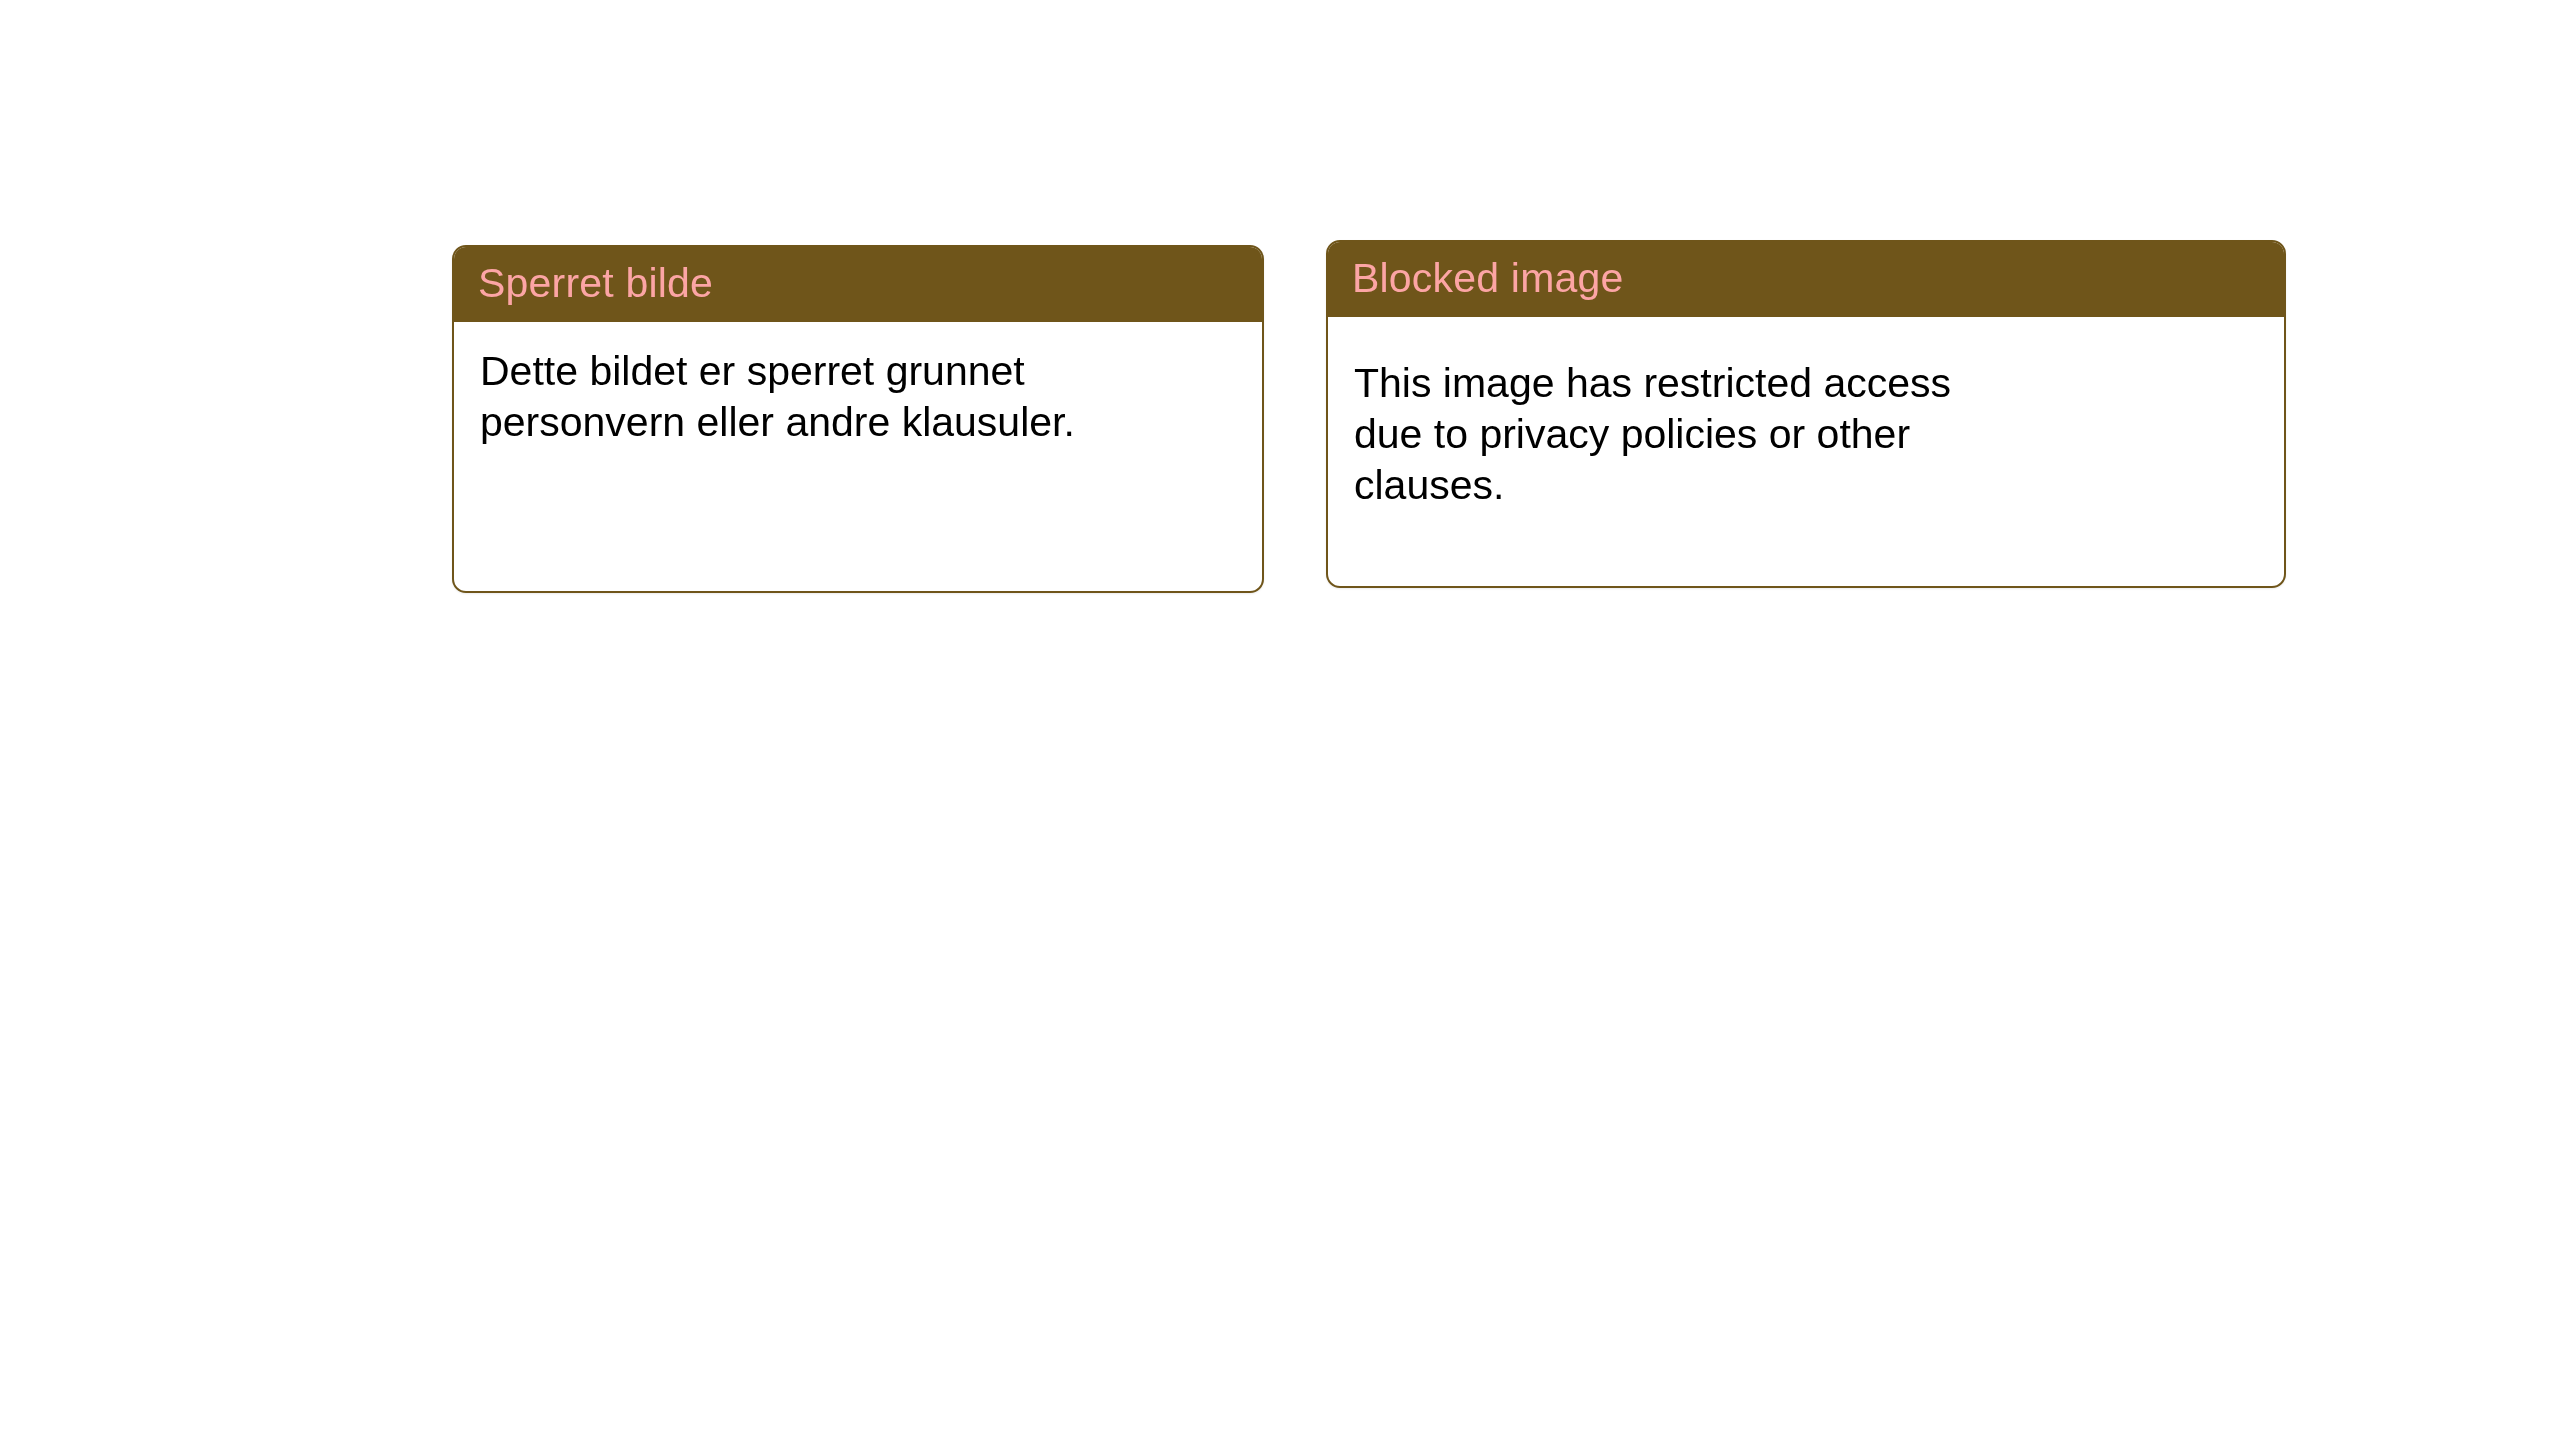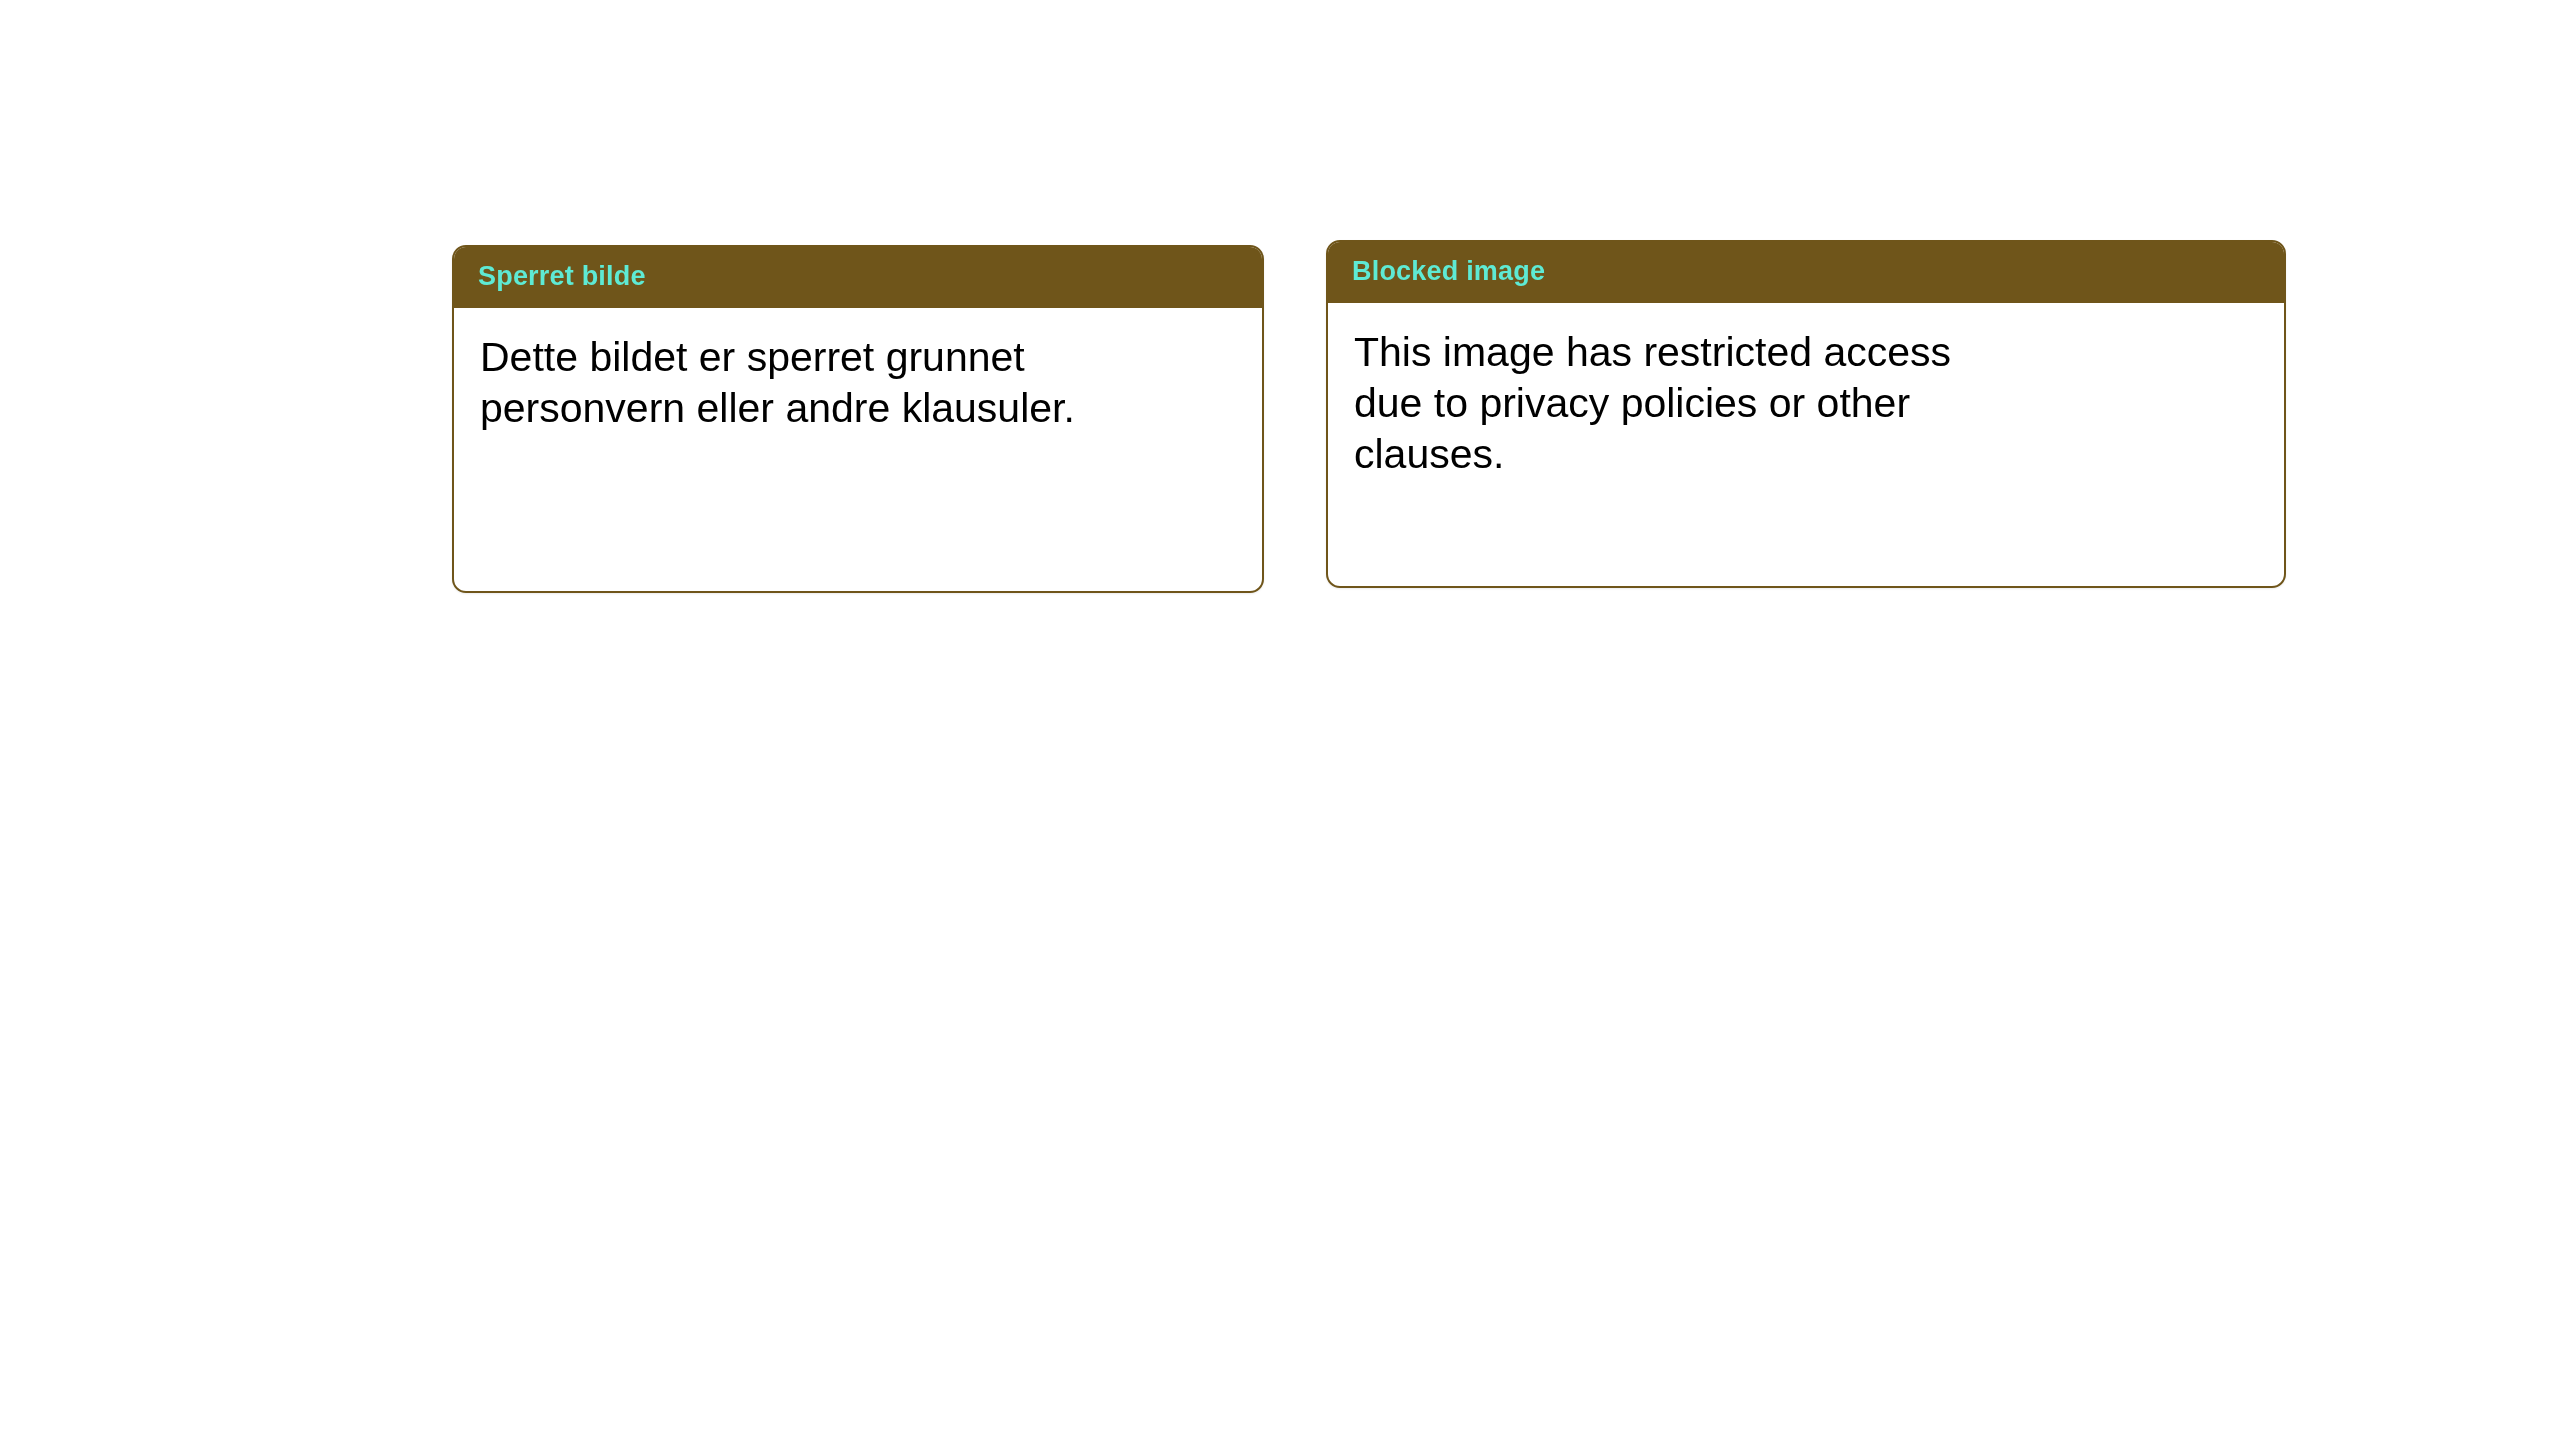--- a/index.html
+++ b/index.html
@@ -28,27 +28,26 @@
     background: #ffffff;
     border: 2px solid #6f551a;
     border-radius: 14px;
     overflow: hidden;
     box-shadow: 0 1px 2px rgba(0,0,0,0.08);
   }
 
   .notice-header {
     box-sizing: border-box;
     background: #6f551a;
-    color: #5eead4;
-    font-size: 27px;
+    color: #fca5a5;
+    font-size: 41px;
     line-height: 1.0;
     padding: 16px 24px 18px 24px;
     white-space: nowrap;
     letter-spacing: 0.2px;
-    font-weight: bold;
   }
 
   .notice-body {
     box-sizing: border-box;
     color: #000000;
     font-size: 41px;
     line-height: 1.24;
     padding: 24px 26px 20px 26px;
   }
 
@@ -65,20 +64,21 @@
 
   
   #card-en {
     left: 1326px;
     top: 240px;
     width: 960px;
     height: 348px;
   }
   #card-en .notice-body {
     width: 690px;
+    margin-top: 17px;
   }
 </style>
 </head>
 <body>
 
 <div id="stage">
 
   <div class="notice-card" id="card-no">
     <div class="notice-header">Sperret bilde</div>
     <div class="notice-body">Dette bildet er sperret grunnet personvern eller andre klausuler.</div>

